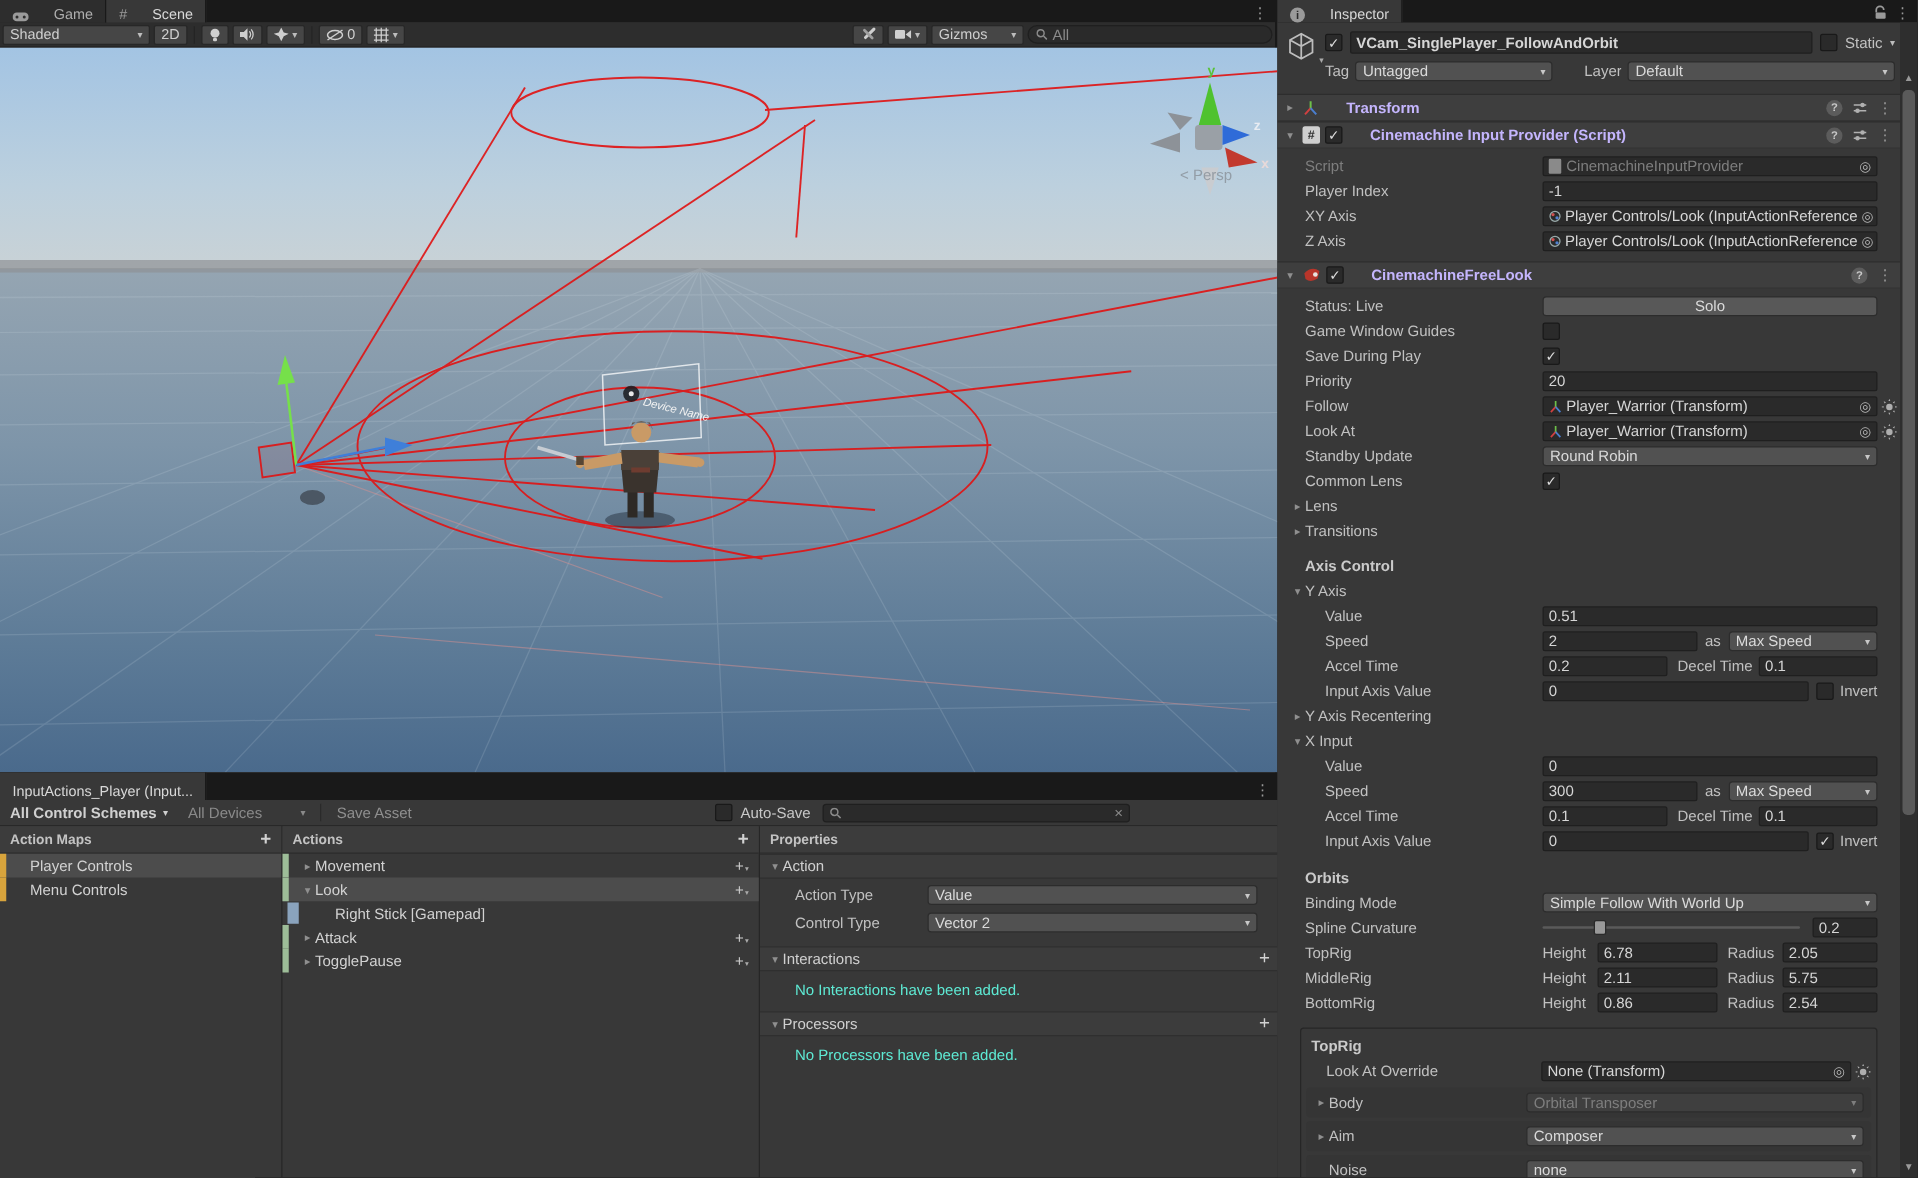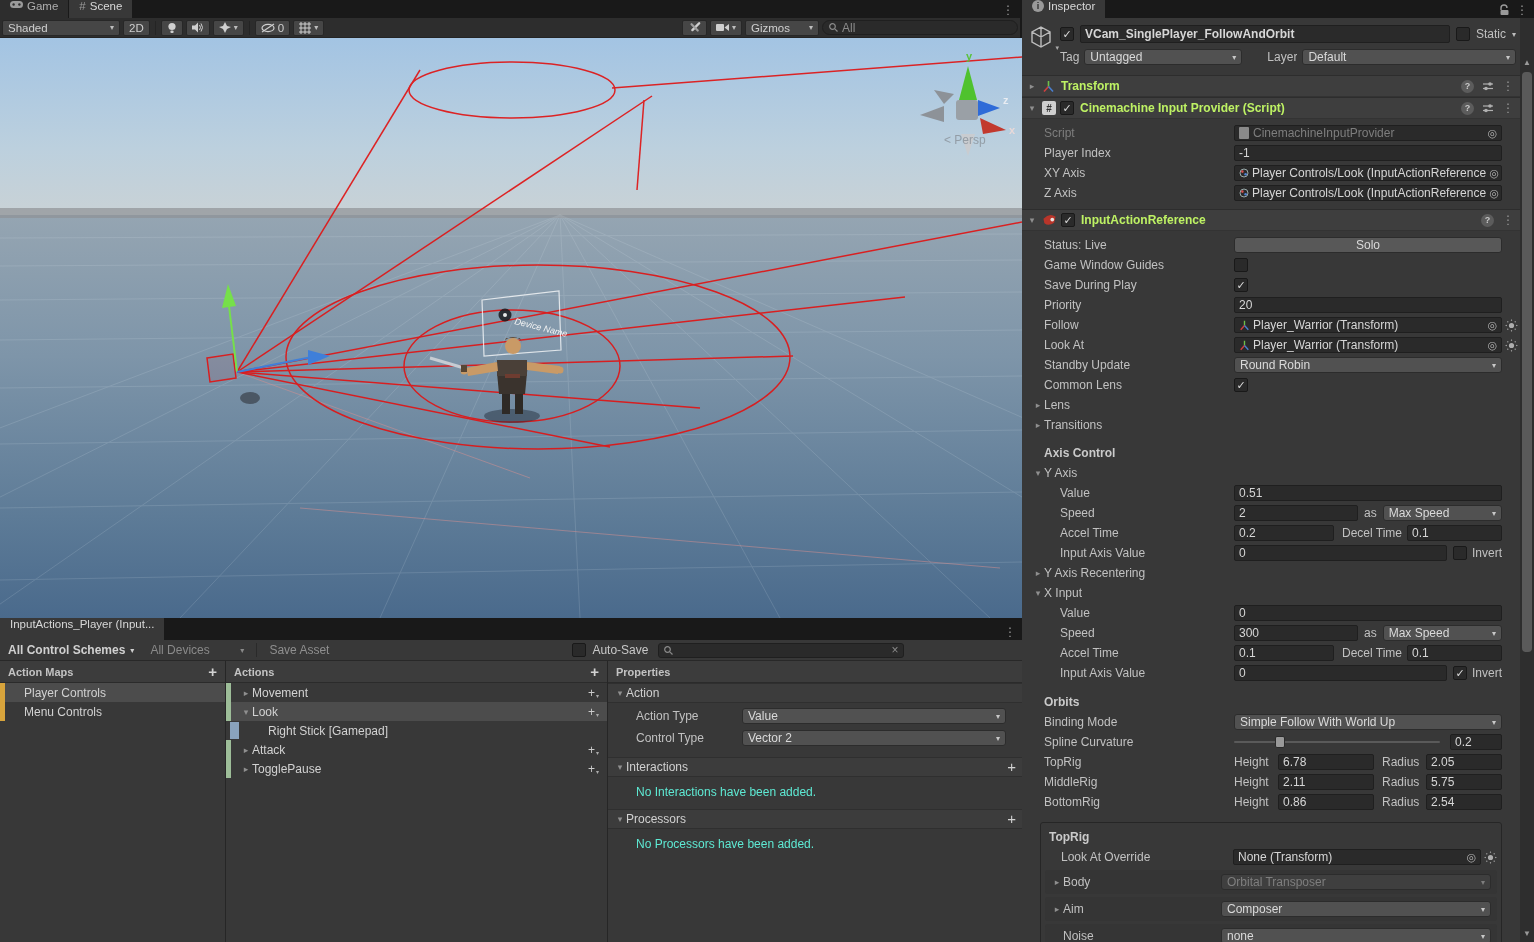--- a/index.html
+++ b/index.html
@@ -4,21 +4,21 @@
 <style>
   * { margin:0; padding:0; box-sizing:border-box; }
   html,body { background:#1e1e1e; }
   #root {
     position:relative; width:1534px; height:942px; overflow:hidden;
     font-family:"Liberation Sans", sans-serif; font-size:12px; color:#c8c8c8;
     background:#383838;
   }
   
   .tabbar { background:#191919; display:flex; align-items:flex-end; height:18px; }
-  .tab { display:flex; align-items:flex-start; gap:4px; padding:0 10px; height:18px;
+  .tab { display:flex; align-items:flex-end; gap:20px; padding:0 10px; height:18px;
          background:#2d2d2d; color:#aeaeae; border-right:1px solid #191919; font-size:11.5px; }
   .tab.active { background:#383838; color:#d8d8d8; }
   .kebab { color:#9a9a9a; font-size:12px; padding:0 6px; line-height:16px; }
   .row { display:flex; align-items:center; height:20px; }
   .lbl { color:#c1c1c1; white-space:nowrap; overflow:hidden; }
   .field { background:#2a2a2a; border:1px solid #1f1f1f; border-radius:2px; height:16px;
            display:flex; align-items:center; padding:0 4px; color:#d6d6d6; white-space:nowrap; overflow:hidden;text-align:center; }
   .field.disabled { color:#7e7e7e; }
   .dd { background:#515151; border:1px solid #2c2c2c; border-radius:3px; height:16px;
         display:flex; align-items:center; padding:0 5px; color:#dadada; white-space:nowrap; overflow:hidden; }
@@ -62,21 +62,21 @@
   .ia-plus { margin-left:auto; margin-right:8px; color:#cdcdcd; display:flex; align-items:flex-end; }
   .ia-plus .mini { font-size:6px; color:#aaa; margin-left:1px; margin-bottom:1px; }
   .sechdr { height:20px; background:#3c3c3c; border-top:1px solid #2f2f2f; border-bottom:1px solid #2f2f2f;
             display:flex; align-items:center; padding:0 6px; color:#d0d0d0; }
   .emptymsg { color:#5eead4; padding:8px 0 4px 28px; }
   
   #inspector { position:absolute; left:1022px; top:0; width:512px; height:942px; background:#383838; }
   #insp-body { position:absolute; left:0; top:18px; right:14px; bottom:0; overflow:hidden; }
   .comp-hdr { height:22px; background:#3e3e3e; border-top:1px solid #2d2d2d; border-bottom:1px solid #333;
               display:flex; align-items:center; padding:0 4px; gap:4px; }
-  .comp-hdr .title { font-weight:bold; color:#bef264; margin-left:2px; }
+  .comp-hdr .title { font-weight:bold; color:#c4b5fd; margin-left:18px; }
   .hdr-right { margin-left:auto; display:flex; align-items:center; gap:8px; padding-right:2px; }
   .ind1 { padding-left:22px; } .ind2 { padding-left:38px; }
   .lw1 { flex:0 0 190px; } .lw2 { flex:0 0 174px; }
   .grow { flex:1 1 auto; }
   .pr { padding-right:18px; }
   #insp-scroll { position:absolute; right:0; top:18px; width:14px; bottom:0; background:#2e2e2e; }
   #insp-scroll .thumb { position:absolute; left:2px; right:2px; top:54px; height:580px; background:#5a5a5a; border-radius:4px; }
   .scroll-arrow { position:absolute; left:0; width:14px; text-align:center; color:#9a9a9a; font-size:8px; }
   .gobox-icon { position:relative; }
   .slider-track { position:relative; height:2px; background:#5a5a5a; border-radius:1px; flex:1 1 auto; }
@@ -532,21 +532,21 @@
       </div>
     </div>
 
     <div class="comp-hdr" style="margin-top:6px">
       <span class="fold">▾</span>
       <svg width="15" height="13" viewBox="0 0 16 14">
             <path d="M1.5 5 Q8 -1.5 14.5 3 L13 9.5 Q7 13.5 2.5 10 Z" fill="#b8352a"></path>
             <circle cx="11" cy="6" r="2" fill="#e8e3e0"></circle>
           </svg>
       <span class="chk">✓</span>
-      <span class="title">InputActionReference</span>
+      <span class="title">CinemachineFreeLook</span>
       <span class="hdr-right">
         <span class="helpicon">?</span>
         <span class="kebab" style="padding:0">⋮</span>
       </span>
     </div>
     <div style="padding-top:4px">
       <div class="row ind1 pr">
         <span class="lbl lw1">Status: Live</span>
         <div class="dd grow" style="justify-content:center;background:#585858">
           <span>Solo</span>

